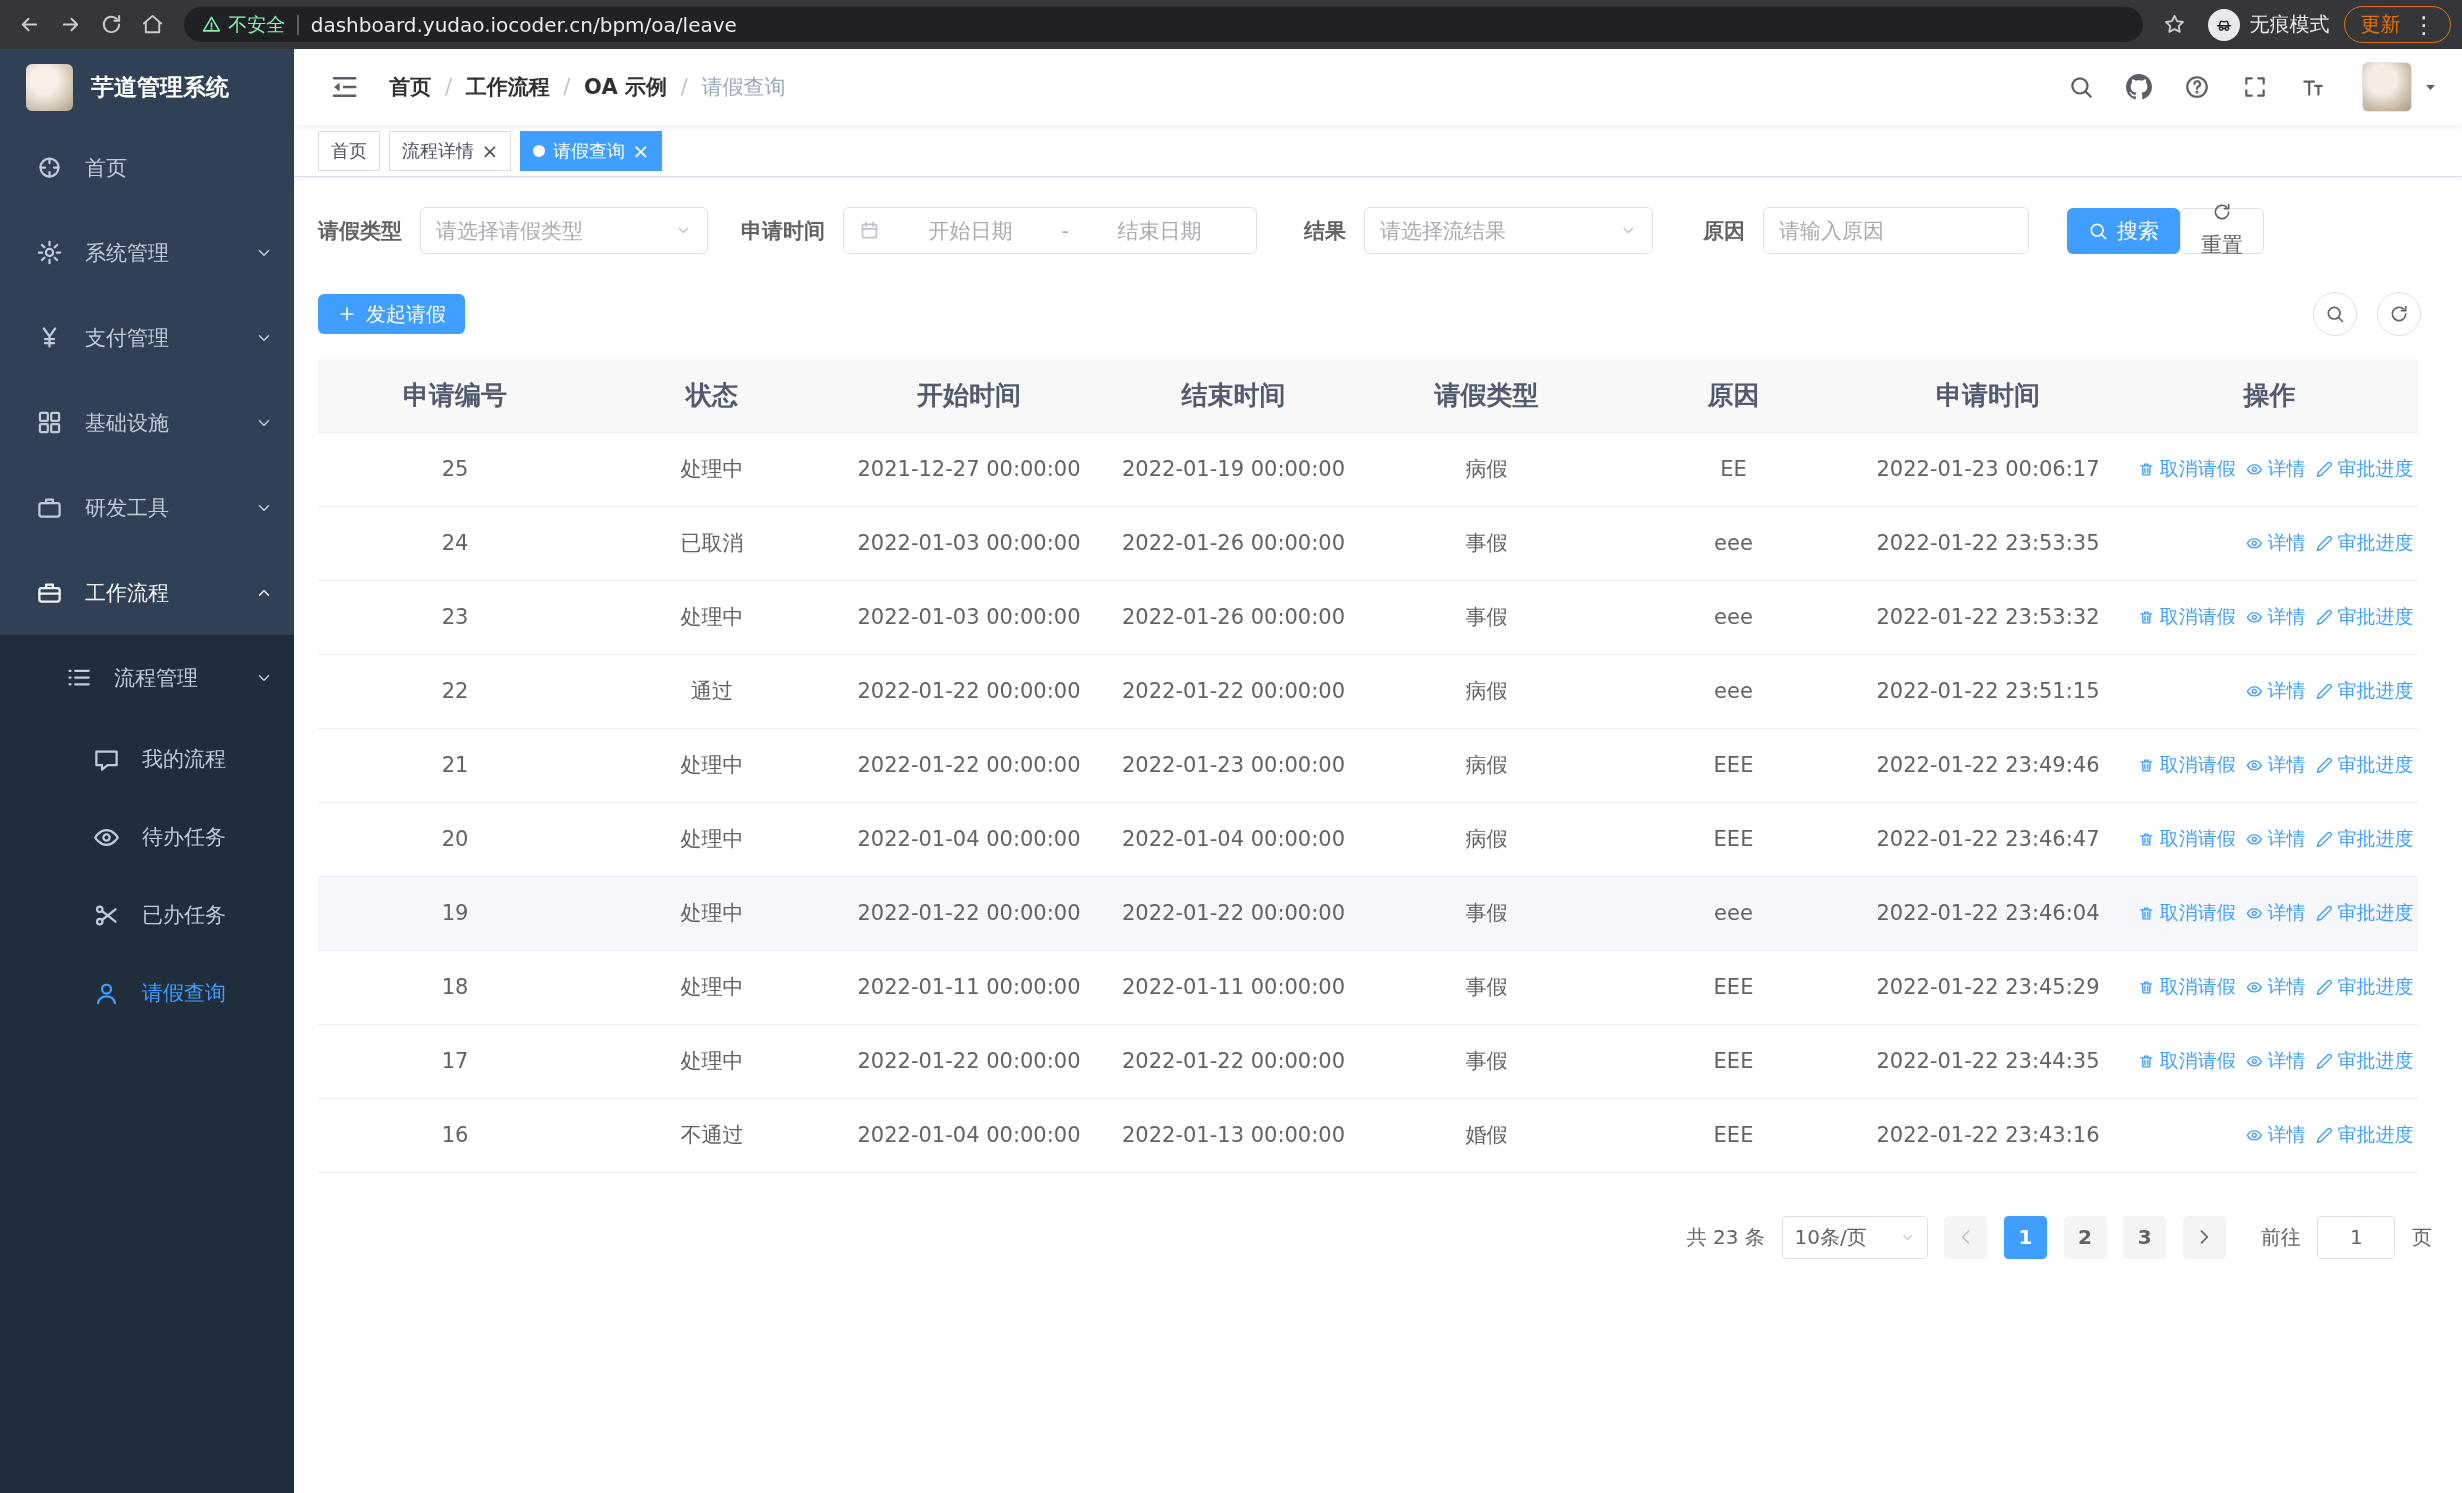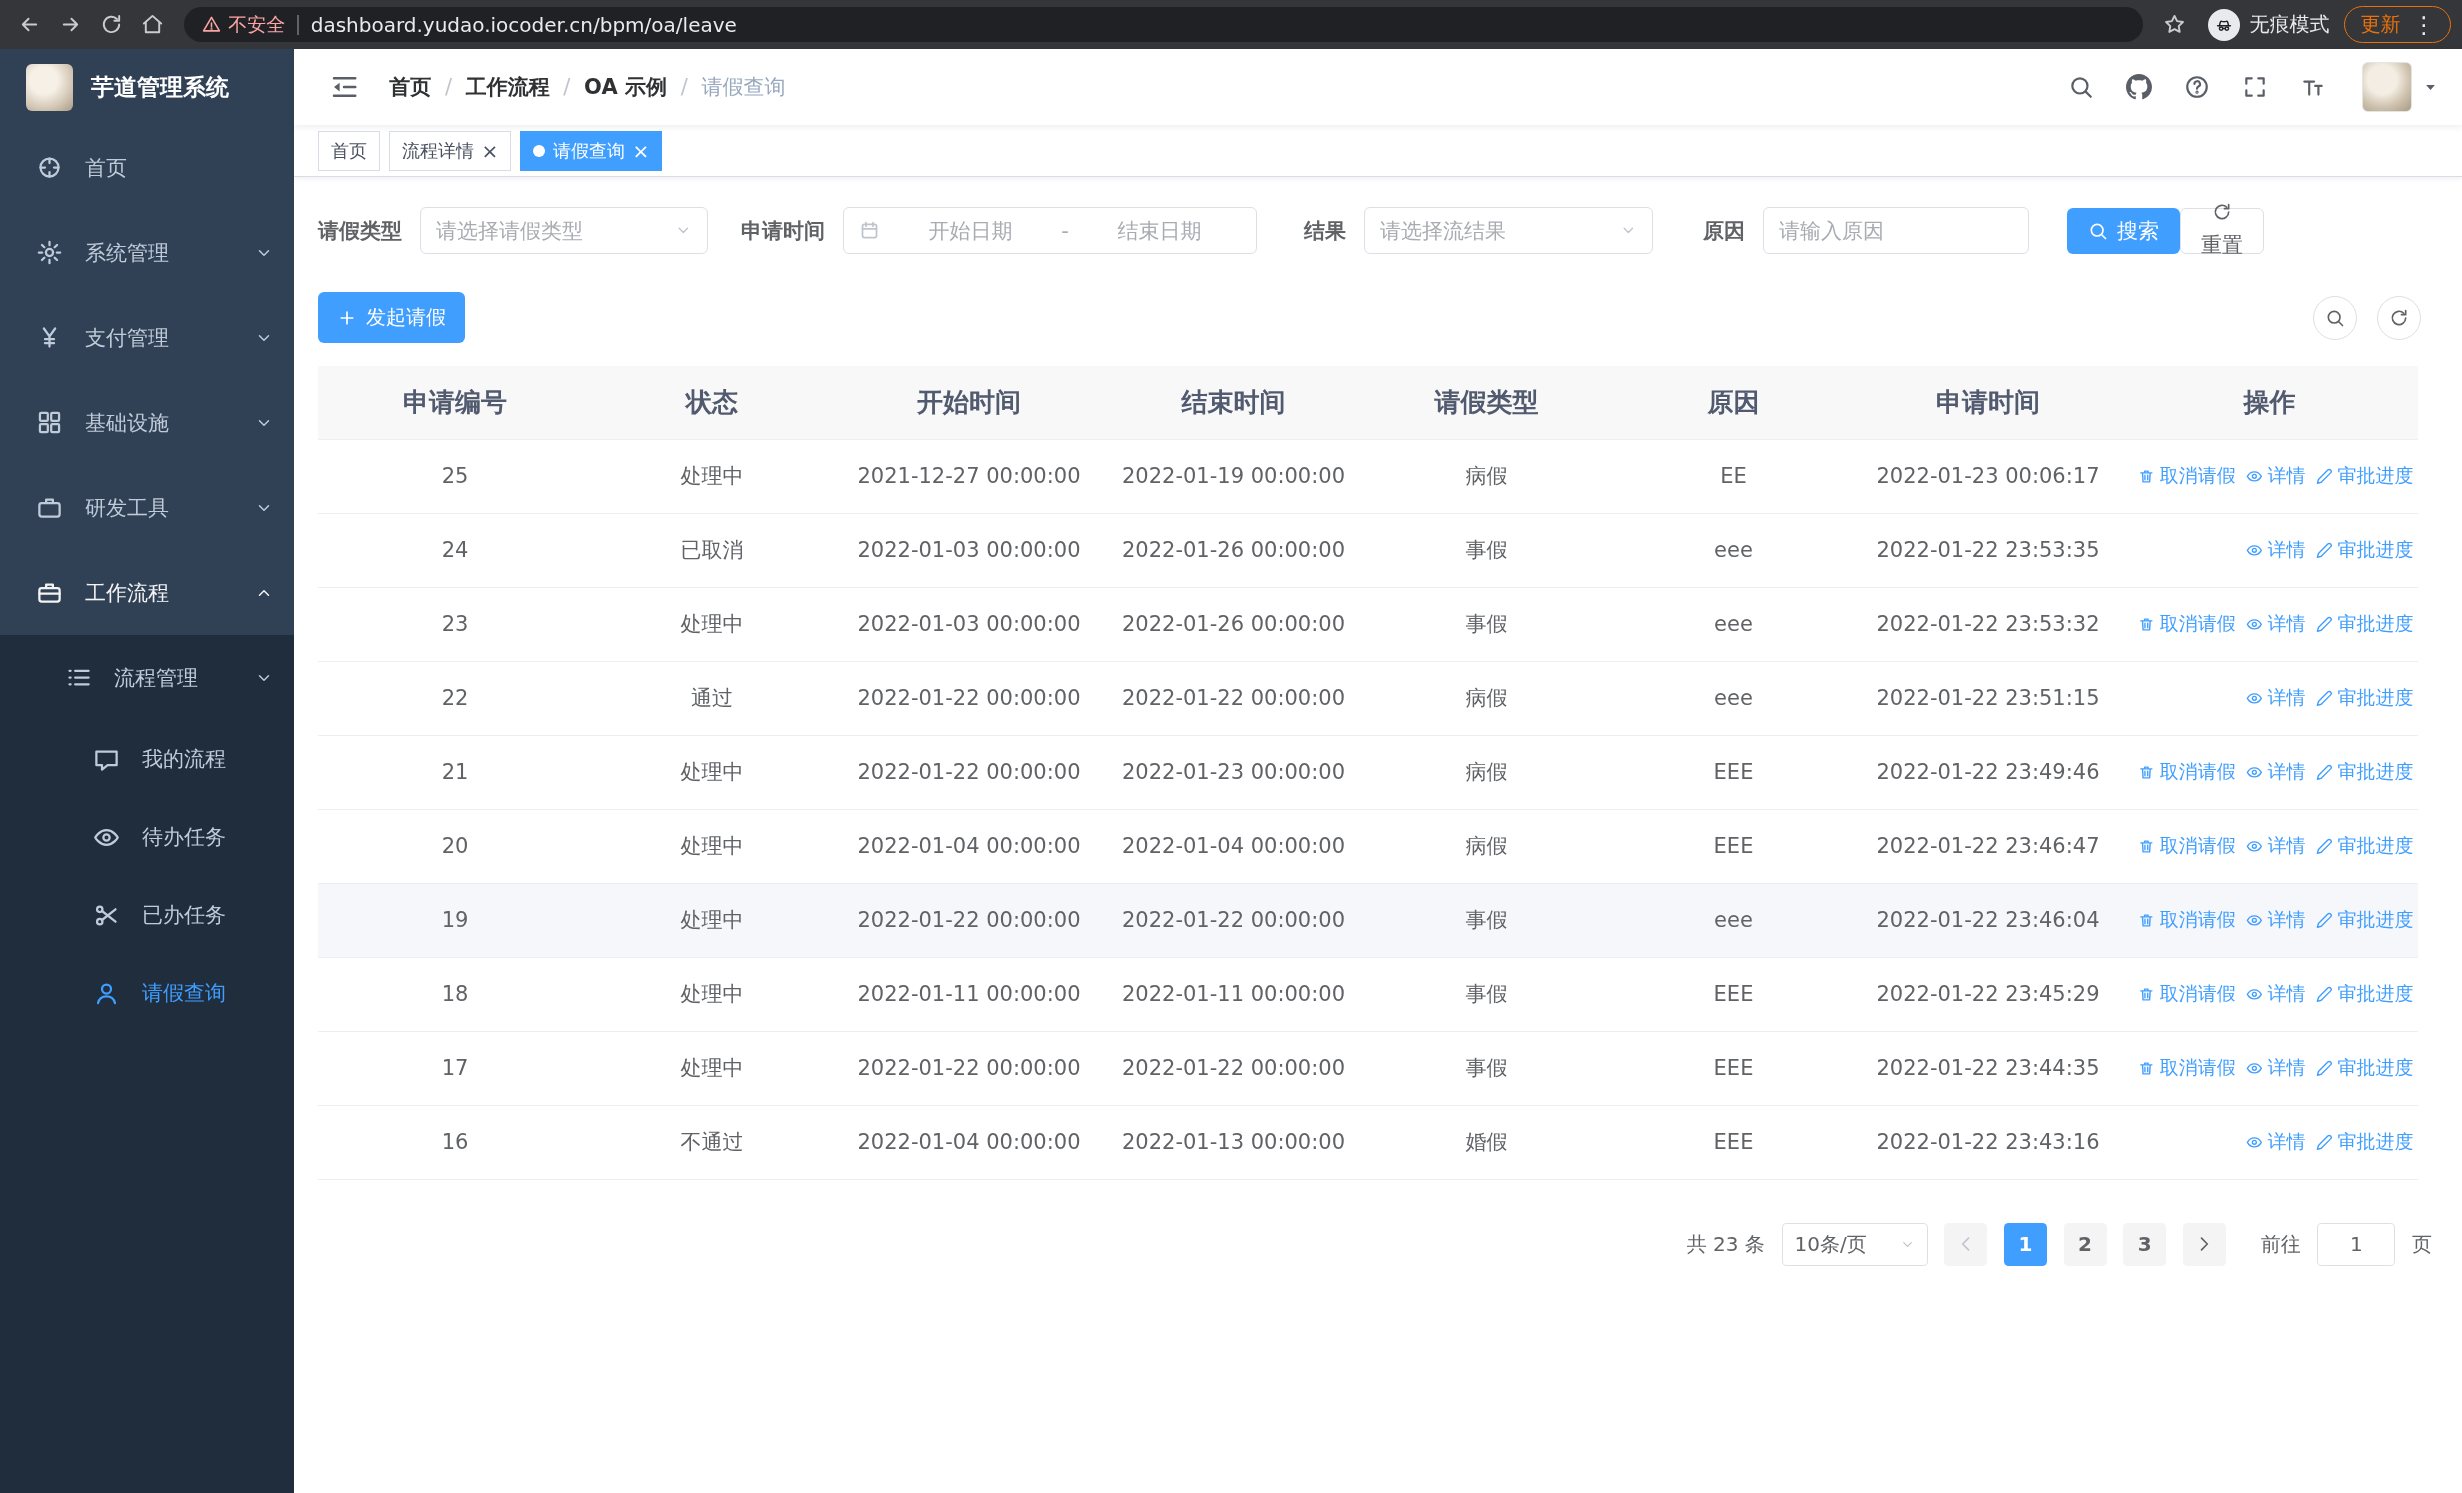--- a/index.html
+++ b/index.html
@@ -5,21 +5,21 @@
 *{box-sizing:border-box;margin:0;padding:0;}
 html,body{margin:0;padding:0;}
 body{width:2462px;height:1494px;font-family:"DejaVu Sans","Liberation Sans",sans-serif;background:#fff;overflow:hidden;font-size:21px;color:#606266;}
 .icon{display:inline-flex;align-items:center;justify-content:center;line-height:1;}
 .icon svg{display:block;}
 
 
 .chrome{height:49px;background:#35363a;display:flex;align-items:center;padding:0 10.6px;gap:3px;}
 .cbtn{width:38px;height:38px;border-radius:50%;display:flex;align-items:center;justify-content:center;color:#c9cbce;font-size:23px;flex:0 0 auto;}
 .omnibox{flex:1;height:35px;background:#202124;border-radius:17.5px;margin:0 9px;display:flex;align-items:center;padding:0 18px;gap:12px;min-width:0;}
-.omnibox .warn{display:flex;align-items:center;gap:7.6px;color:#fca5a5;font-size:19px;flex:0 0 auto;text-align:right;}
+.omnibox .warn{display:flex;align-items:center;gap:7.6px;color:#86efac;font-size:19px;flex:0 0 auto;text-align:right;}
 .omnibox .sep{width:1.5px;height:20px;background:#5f6368;flex:0 0 auto;}
 .omnibox .url{color:#e8eaed;font-size:20px;white-space:nowrap;overflow:hidden;flex:1;}
 .incog{display:flex;align-items:center;gap:9px;color:#e8eaed;font-size:20px;padding:0 12px;flex:0 0 auto;}
 .incog .badge{width:32px;height:32px;border-radius:50%;background:#e8eaed;color:#202124;display:flex;align-items:center;justify-content:center;font-size:18px;}
 .update{display:flex;align-items:center;gap:12px;border:1.5px solid #e8710a;color:#e8710a;border-radius:20px;height:37px;padding:0 15px;font-size:20px;flex:0 0 auto;cursor:pointer;}
 .update .menu-dots{color:#e8eaed;font-size:23px;}
 
 
 .app{display:flex;height:1445px;}
 .sidebar{width:294px;background:#304156;display:flex;flex-direction:column;flex:0 0 auto;overflow:hidden;}
@@ -70,21 +70,21 @@
 .sel-result{width:289px;margin:0 50px 0 18px;}
 .inp-reason{width:266px;margin:0 38px 0 18px;cursor:text;}
 .btn{height:46px;border-radius:6px;display:inline-flex;align-items:center;justify-content:center;gap:9px;font-size:21px;cursor:pointer;border:1.5px solid transparent;padding:0 20px;white-space:nowrap;}
 .btn-primary{background:#409EFF;color:#fff;padding-left:20px;}
 .btn-plain{background:#fff;border-color:#dcdfe6;color:#606266;}
 .btn .bico{font-size:20px;}
 .mlft{flex-direction:column;}
 
 
 .toolbar-row{display:flex;align-items:center;margin-top:38px;}
-.btn-create{height:51px;font-size:20px;padding:0 18px;}
+.btn-create{height:40px;font-size:20px;padding:0 18px;}
 .tool-right{margin-left:auto;display:flex;gap:20px;margin-right:10.6px;}
 .circ{width:44px;height:44px;border-radius:50%;border:1.5px solid #dcdfe6;background:#fff;display:flex;align-items:center;justify-content:center;color:#606266;font-size:20px;cursor:pointer;}
 
 
 .table-wrap{margin-top:23px;}
 table{width:2099px;border-collapse:collapse;table-layout:fixed;}
 thead th{background:#f8f8f9;color:#515a6e;font-weight:700;font-size:26px;height:73px;border-bottom:1.5px solid #ebeef5;text-align:center;}
 tbody td{height:73px;text-align:center;font-size:21px;color:#606266;border-bottom:1.5px solid #ebeef5;overflow:hidden;}
 tr.hl{background:#f5f7fa;}
 .ops-cell{display:flex;align-items:center;justify-content:flex-end;gap:10.6px;height:73px;padding-right:4.6px;}

